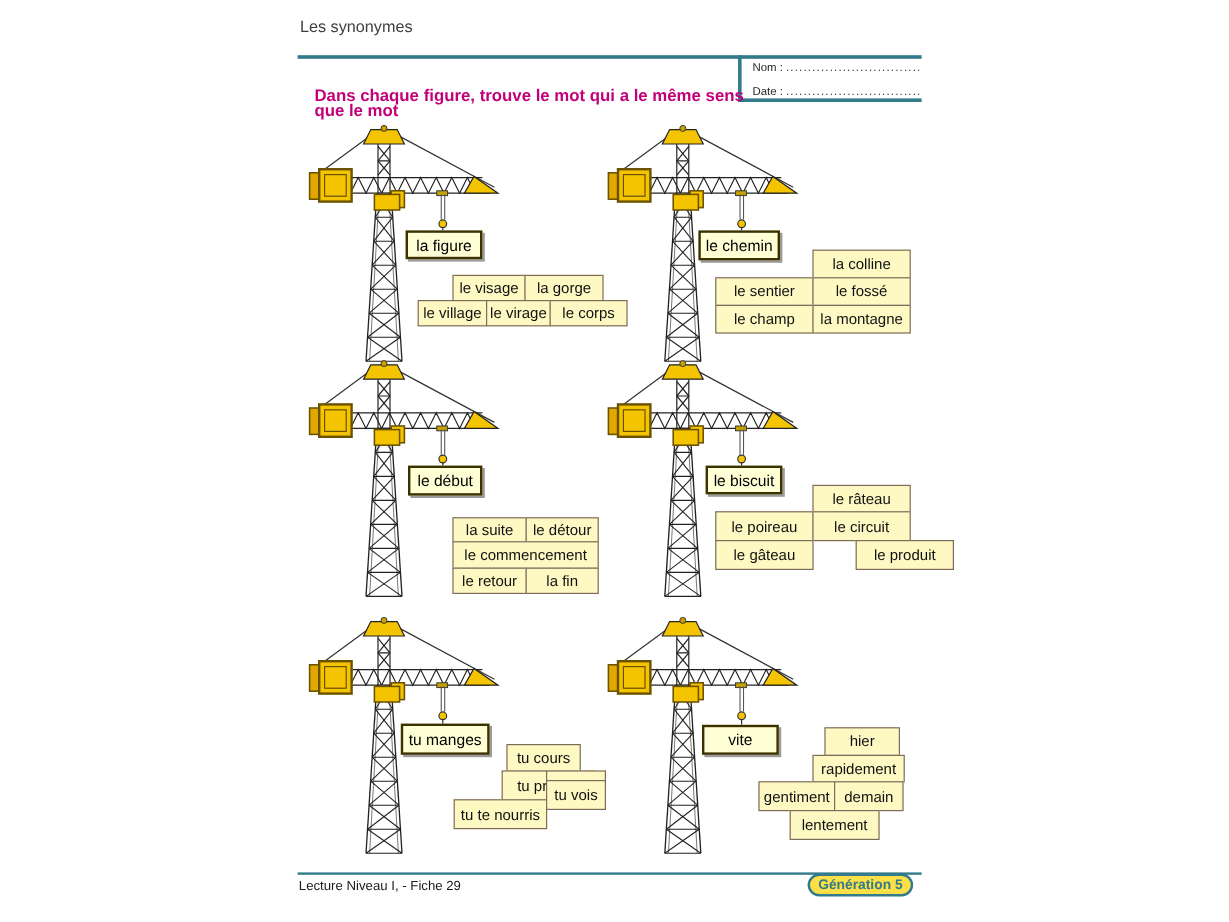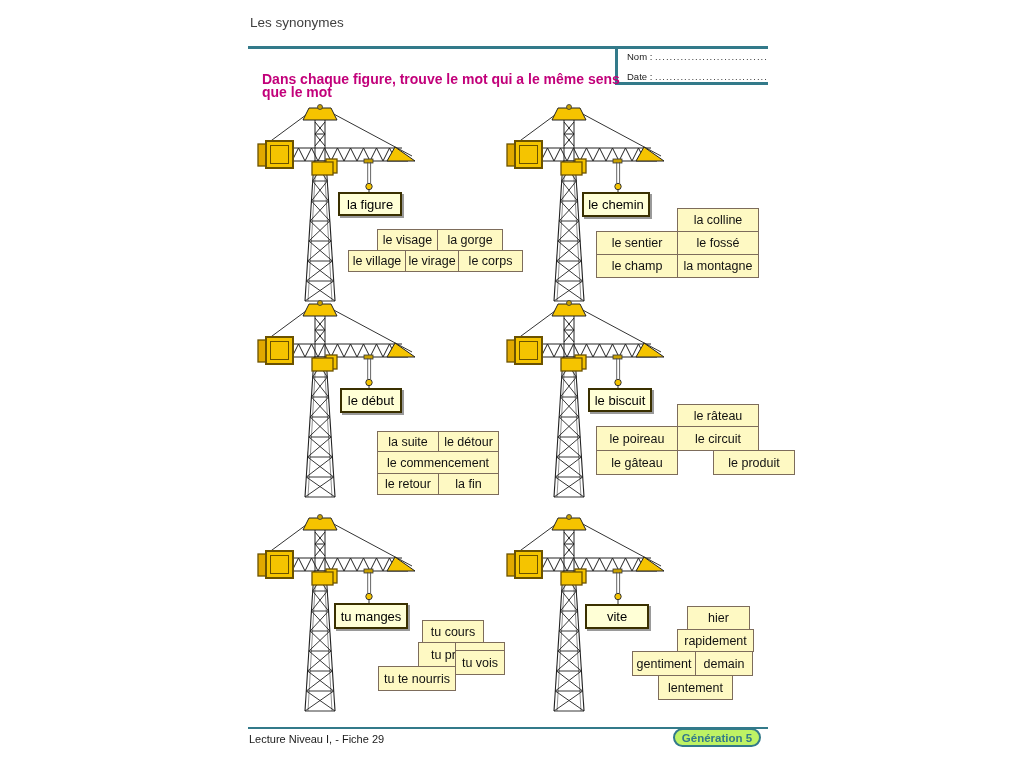--- a/index.html
+++ b/index.html
@@ -20,21 +20,21 @@
   .hang-label{position:absolute;display:flex;align-items:center;justify-content:center;
               background:#ffffd6;border:2px solid #3a3000;box-shadow:2px 2px 0 #9a9a9a;
               font-size:13px;color:#000000;box-sizing:border-box;z-index:3;}
   .word-box{position:absolute;display:flex;align-items:center;justify-content:center;
             background:#fef9c3;border:1px solid #7d6c5b;font-size:12.5px;color:#111;
             box-sizing:border-box;z-index:2;white-space:nowrap;}
   .rule-footer{left:248px;top:727px;width:520px;height:2px;}
   .footer-text{left:249px;top:733px;font-size:11px;color:#1a1a1a;}
   .badge{left:673px;top:728px;width:88px;height:19px;border:2px solid #337a8a;
          border-radius:10px;display:flex;align-items:center;justify-content:center;
-         font-size:11.5px;font-weight:bold;color:#337a8a;box-sizing:border-box;background:#bef264;}
+         font-size:11.5px;font-weight:bold;color:#337a8a;box-sizing:border-box;background:#fde047;}
 </style>
 </head>
 <body>
 
 <div class="page" id="stage">
 
   <svg width="0" height="0" style="position:absolute" aria-hidden="true">
     <defs>
       <g id="crane-art">
 

